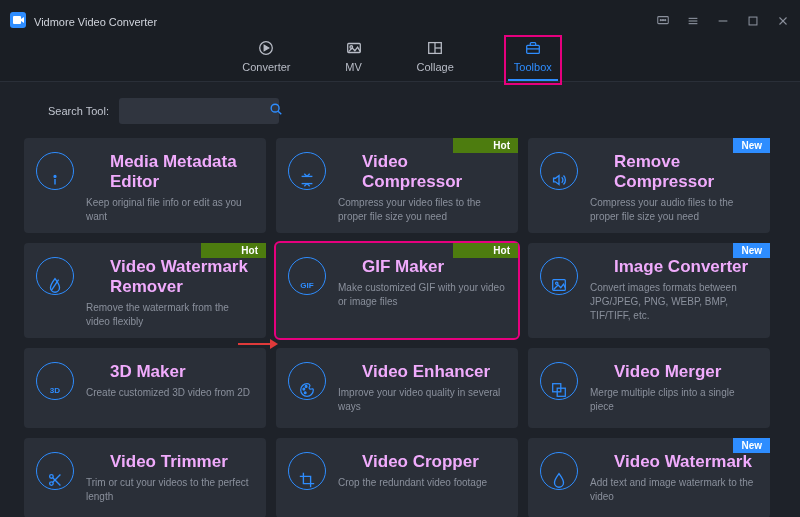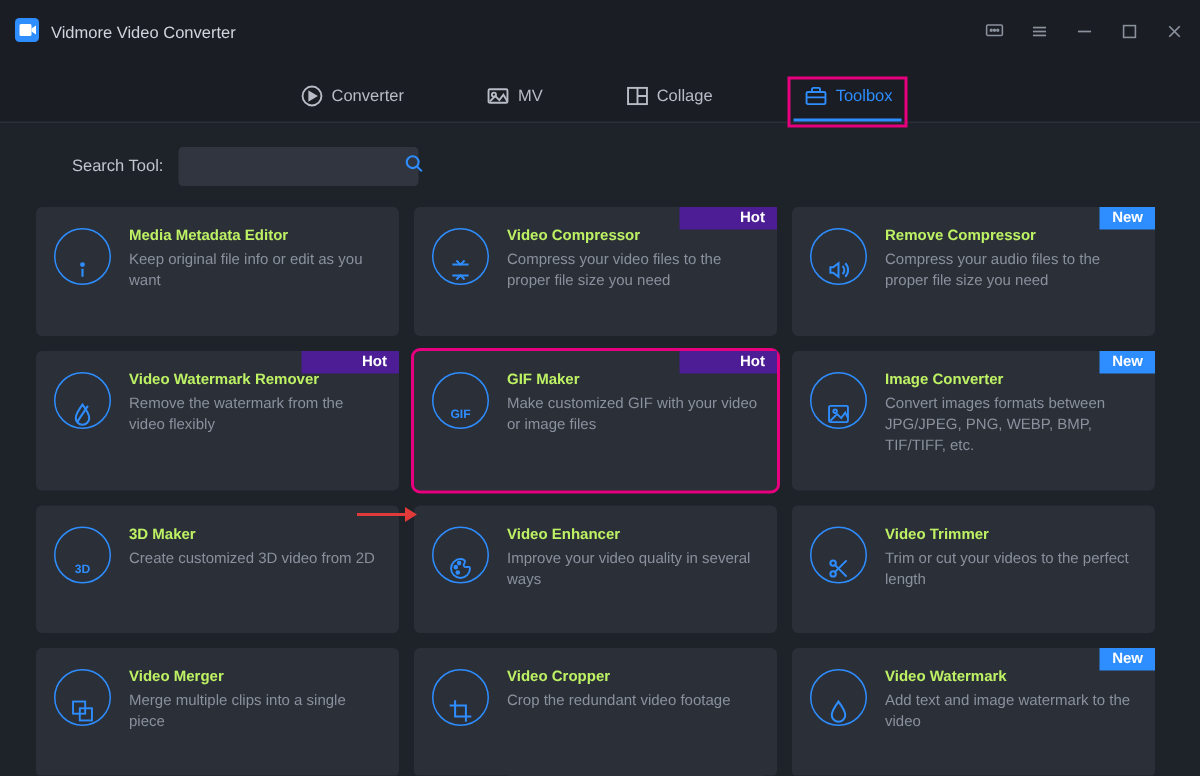--- a/index.html
+++ b/index.html
@@ -28,21 +28,21 @@
 .winbtn svg { width: 14px; height: 14px; }
 
 .navbar {
   height: 54px;
   background: #1a1e24;
   border-bottom: 1px solid #2a2f38;
   display: flex; justify-content: center; align-items: flex-end;
 }
 .navtabs { display: flex; gap: 54px; }
 .tab {
-  display: flex; align-items: center;
+  display: flex; flex-direction: column; align-items: center;
   gap: 4px; cursor: pointer;
   padding-bottom: 6px;
   border-bottom: 2px solid transparent;
   color: #b8bcc6;
   font-size: 11px;
   position: relative;
 }
 .tab.active { color: #2e8dff; border-bottom-color: #2e8dff; }
 .tab .tabicon { width: 18px; height: 18px; display: flex; align-items: center; justify-content: center; }
 .tab.highlight { outline: 2px solid #e6007e; outline-offset: 2px; padding-left:6px; padding-right:6px;}
@@ -85,32 +85,32 @@
   position: relative;
   min-height: 78px;
   cursor: pointer;
 }
 .card.highlight { outline: 2px solid #e6007e; }
 .badge {
   position: absolute; top: 0; right: 0;
   font-size: 10px; font-weight: 600;
   color: #fff; padding: 2px 8px;
 }
-.badge.hot { background: #4c1d95; padding-left: 40px; }
+.badge.hot { background: #4d7c0f; padding-left: 40px; }
 .badge.new { background: #2e8dff; }
 
 .iconcircle {
   width: 38px; height: 38px; min-width: 38px;
   border: 1.5px solid #2e8dff; border-radius: 50%;
   display: flex; align-items: flex-end; justify-content: center;
   color: #2e8dff; font-size: 12px; font-weight: 600;
 }
 .iconcircle svg { width: 18px; height: 18px; }
 .cardtext { display: flex; flex-direction: column; gap: 4px; }
-.cardtitle { font-size: 10px; font-weight: 600; color: #bef264; }
+.cardtitle { font-size: 17px; font-weight: 600; color: #f0abfc; margin-left: 24px; }
 .carddesc { font-size: 10px; color: #8a909c; line-height: 1.4; }
 
 .arrow {
   position: absolute;
   left: 238px; top: 254px;
   color: #e03a3a;
   pointer-events: none;
 }
 </style>
 </head>
@@ -318,42 +318,42 @@
             <circle cx="8" cy="13" r="1" fill="currentColor"></circle>
           </svg>
         </div>
         <div class="cardtext">
           <div class="cardtitle">Video Enhancer</div>
           <div class="carddesc">Improve your video quality in several ways</div>
         </div>
       </div>
       <div class="card">
         <div class="iconcircle">
+          <svg viewBox="0 0 20 20" fill="none" stroke="currentColor" stroke-width="1.4">
+            <rect x="3" y="3" width="9" height="9"></rect>
+            <rect x="8" y="8" width="9" height="9"></rect>
+          </svg>
+        </div>
+        <div class="cardtext">
+          <div class="cardtitle">Video Merger</div>
+          <div class="carddesc">Merge multiple clips into a single piece</div>
+        </div>
+      </div>
+      <div class="card">
+        <div class="iconcircle">
           <svg viewBox="0 0 20 20" fill="none" stroke="currentColor" stroke-width="1.5">
             <circle cx="6" cy="6" r="2"></circle>
             <circle cx="6" cy="14" r="2"></circle>
             <line x1="7.5" y1="7.5" x2="16" y2="16"></line>
             <line x1="7.5" y1="12.5" x2="16" y2="4"></line>
           </svg>
         </div>
         <div class="cardtext">
           <div class="cardtitle">Video Trimmer</div>
           <div class="carddesc">Trim or cut your videos to the perfect length</div>
-        </div>
-      </div>
-      <div class="card">
-        <div class="iconcircle">
-          <svg viewBox="0 0 20 20" fill="none" stroke="currentColor" stroke-width="1.4">
-            <rect x="3" y="3" width="9" height="9"></rect>
-            <rect x="8" y="8" width="9" height="9"></rect>
-          </svg>
-        </div>
-        <div class="cardtext">
-          <div class="cardtitle">Video Merger</div>
-          <div class="carddesc">Merge multiple clips into a single piece</div>
         </div>
       </div>
       <div class="card">
         <div class="iconcircle">
           <svg viewBox="0 0 20 20" fill="none" stroke="currentColor" stroke-width="1.5">
             <path d="M6 2 V14 H18"></path>
             <path d="M2 6 H14 V18"></path>
           </svg>
         </div>
         <div class="cardtext">

